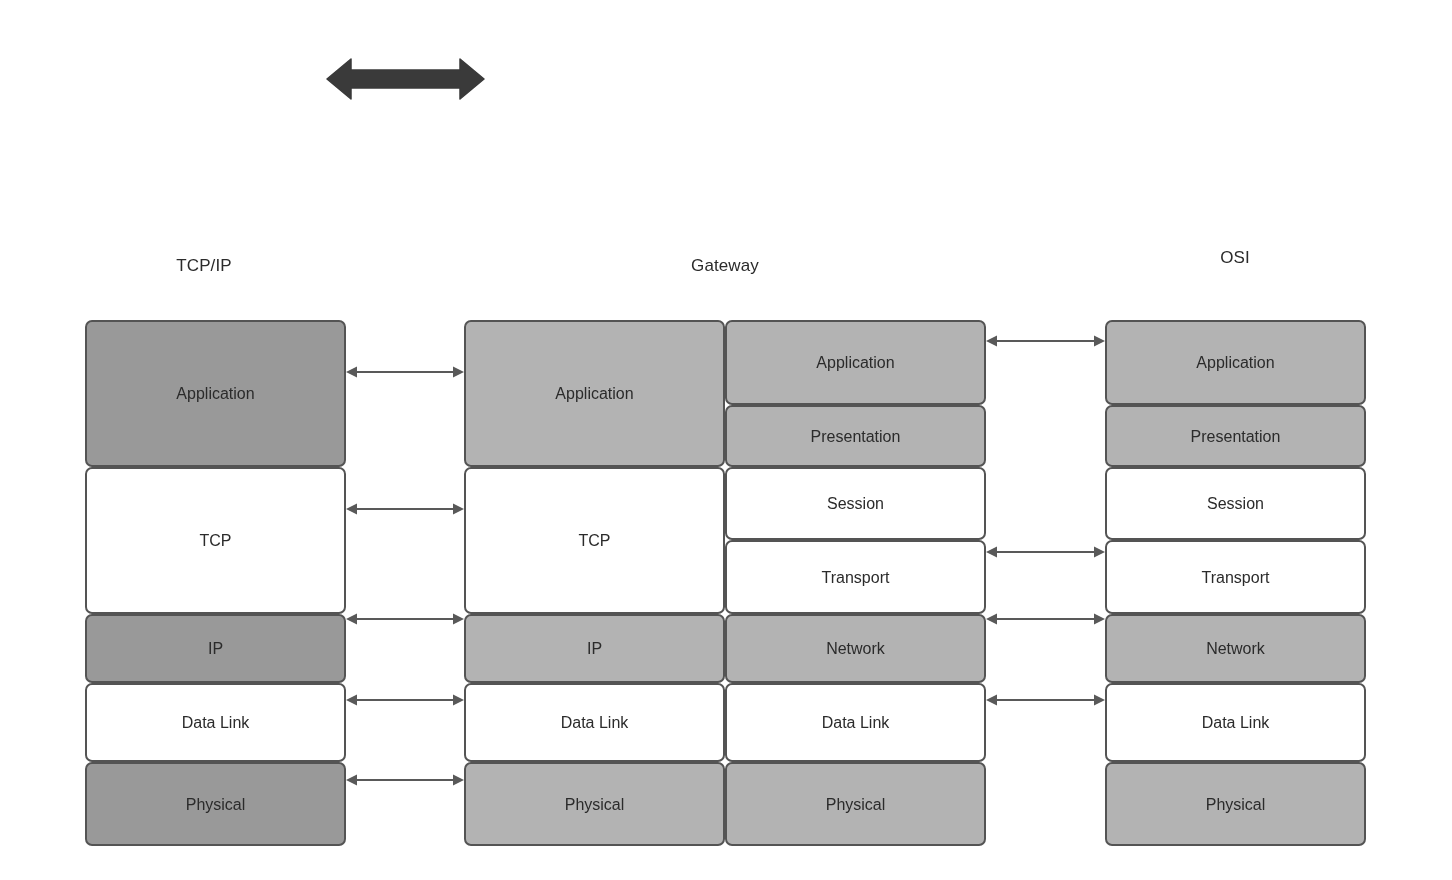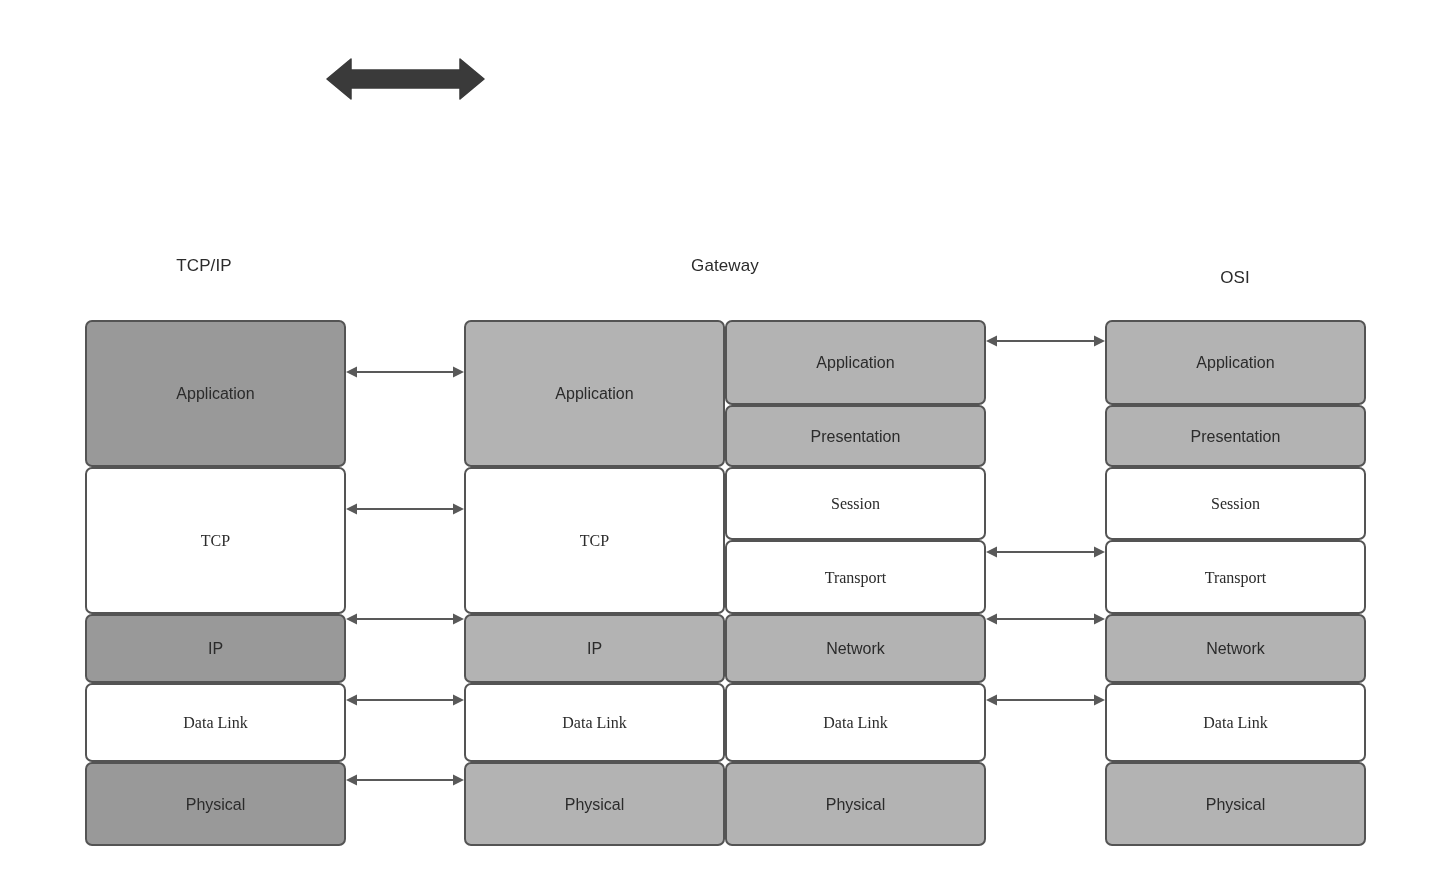--- a/index.html
+++ b/index.html
@@ -60,21 +60,21 @@
     font-size: 16px;
     line-height: 19px;
     color: #2b2b2b;
     text-align: center;
     white-space: nowrap;
   }
 
   
   .fill-dark  { background: #999999; }
   .fill-mid   { background: #b3b3b3; }
-  .fill-white { background: #ffffff; font-family: Liberation Serif, serif; }
+  .fill-white { background: #ffffff; }
 
   
   .connector {
     position: absolute;
     height: 20px;
   }
   .connector svg { display: block; width: 100%; height: 100%; }
 </style>
 </head>
 <body>
@@ -140,21 +140,21 @@
         <div class="layer-box fill-mid" style="top: 294px; width: 261px; height: 69px;">
           <span>Network</span>
         </div>
         <div class="layer-box fill-white" style="top: 363px; width: 261px; height: 79px;">
           <span>Data Link</span>
         </div>
         <div class="layer-box fill-mid" style="top: 442px; width: 261px; height: 84px;">
           <span>Physical</span>
         </div>
       </div>
-      <div class="col-title" style="left: 1115px; top: 268px; width: 240px;">OSI</div>
+      <div class="col-title" style="left: 1115px; top: 248px; width: 240px;">OSI</div>
       <div class="stack" style="left: 1105px; width: 261px; height: 526px;">
         <div class="layer-box fill-mid" style="top: 0px; width: 261px; height: 85px;">
           <span>Application</span>
         </div>
         <div class="layer-box fill-mid" style="top: 85px; width: 261px; height: 62px;">
           <span>Presentation</span>
         </div>
         <div class="layer-box fill-white" style="top: 147px; width: 261px; height: 73px;">
           <span>Session</span>
         </div>

